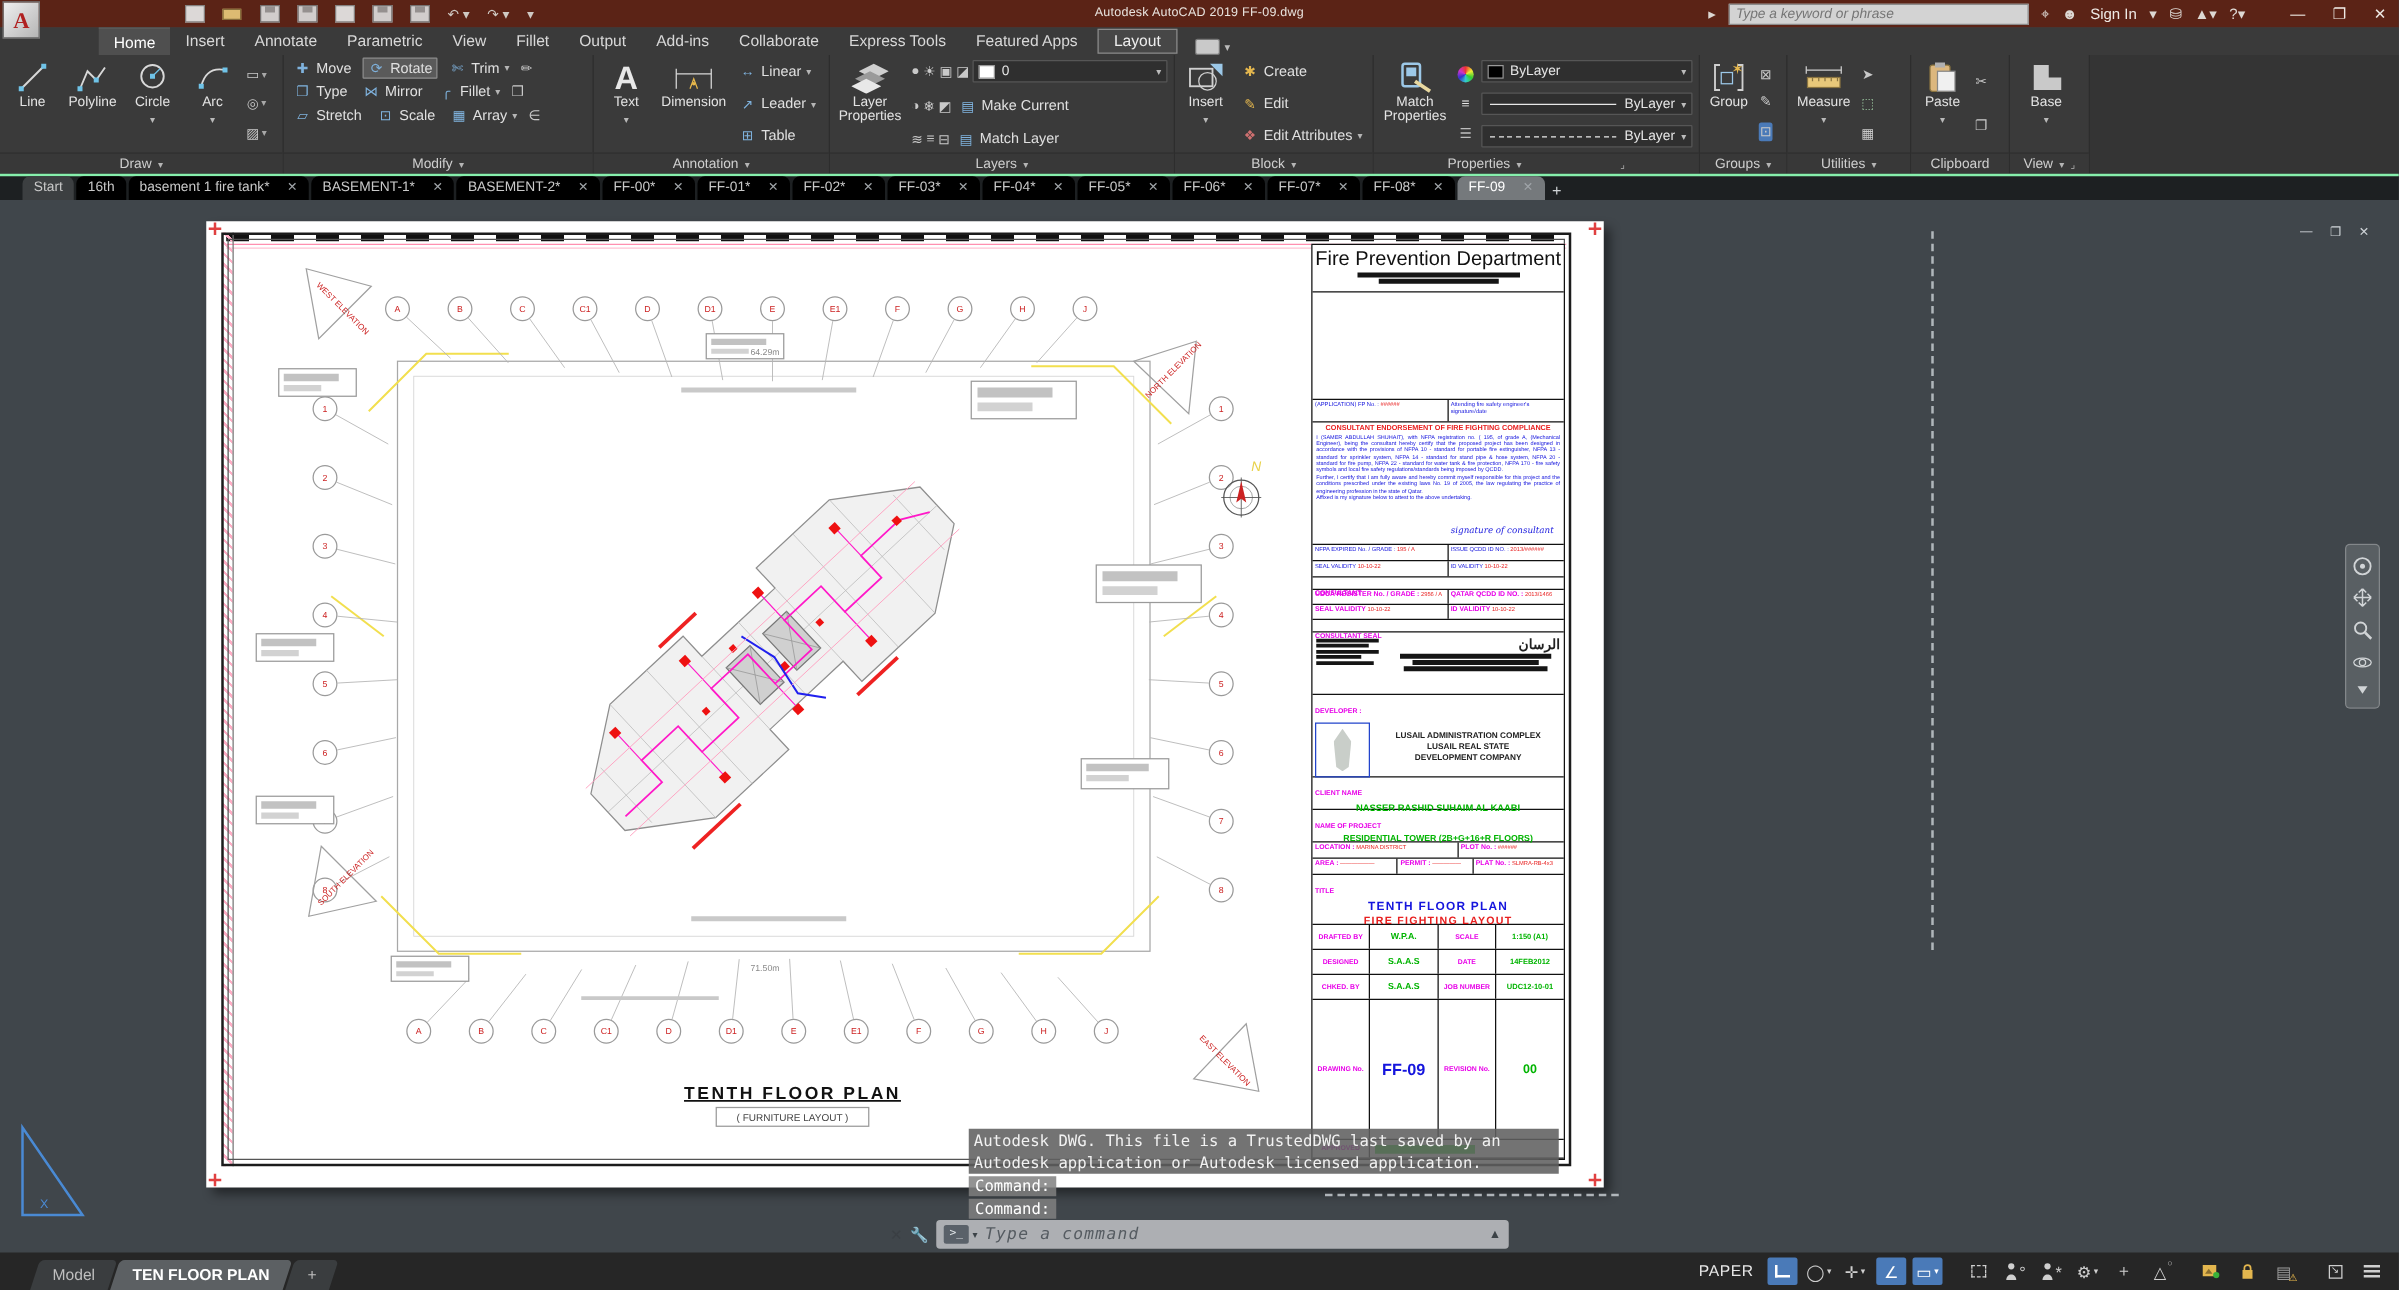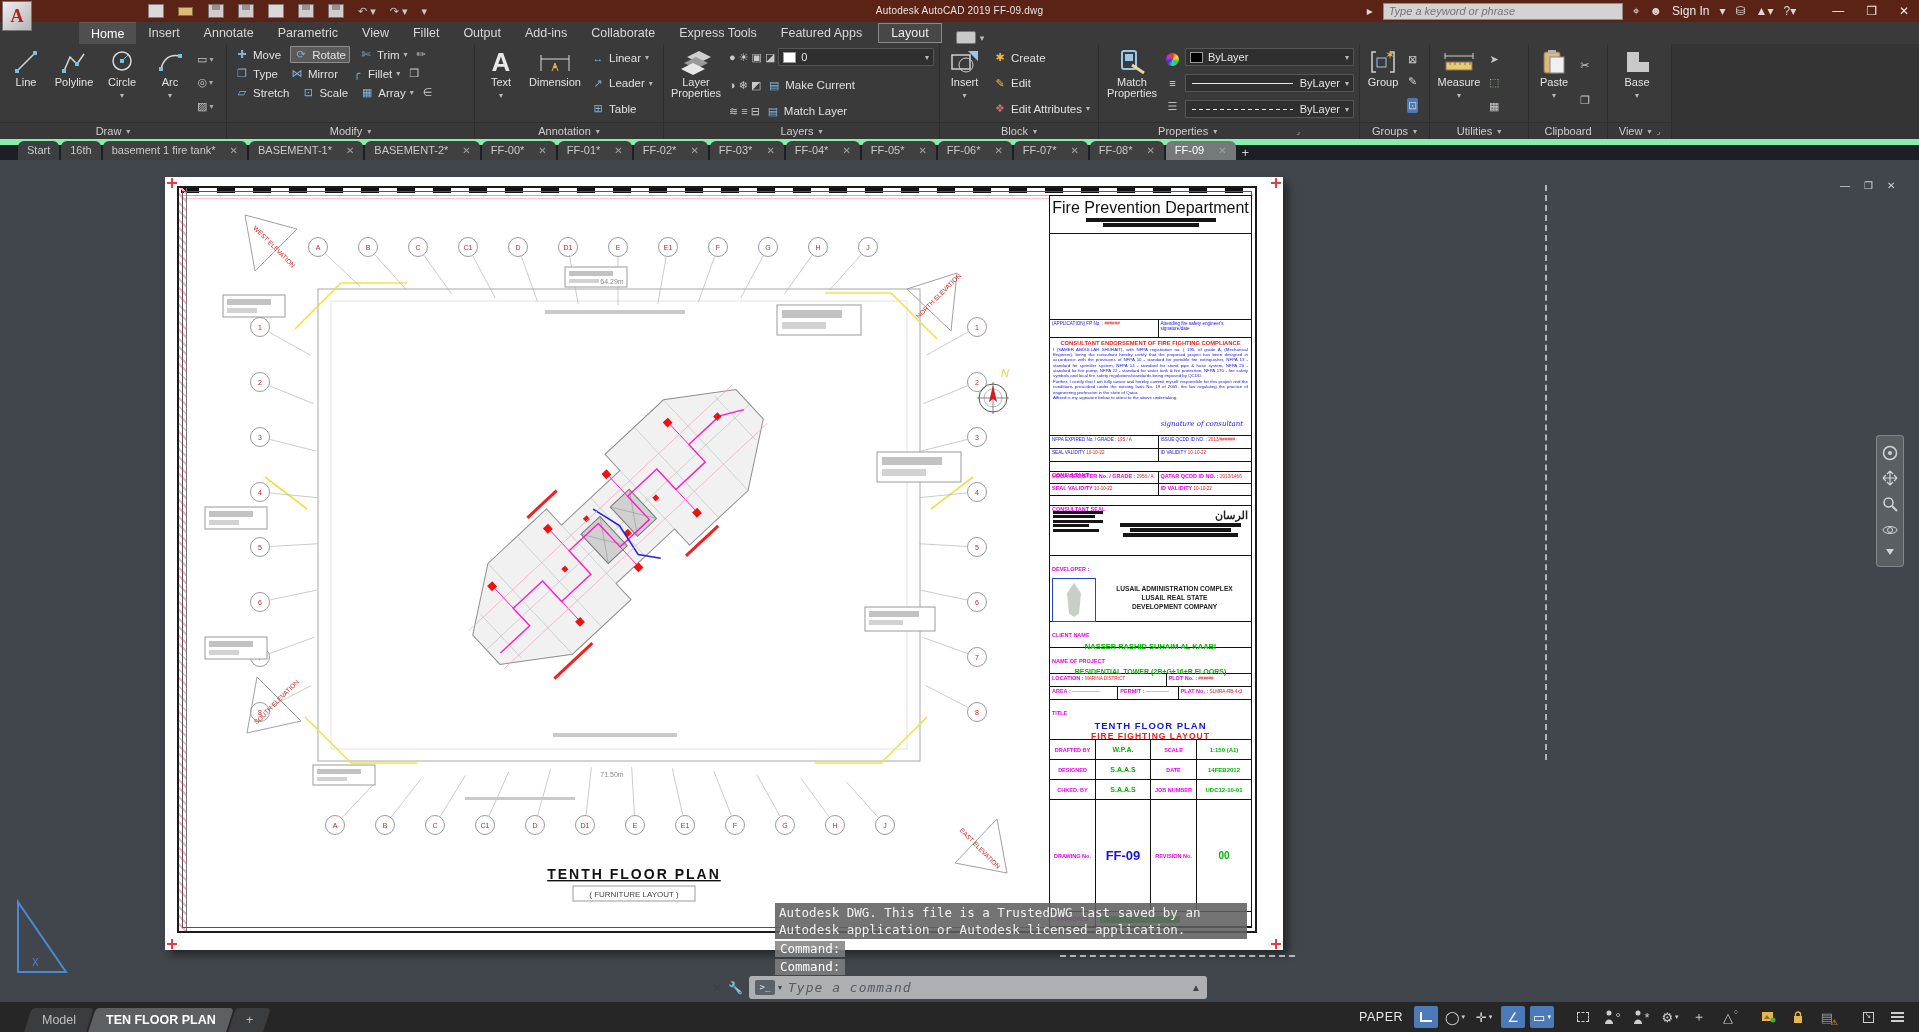--- a/index.html
+++ b/index.html
@@ -62,22 +62,22 @@
   .combo .sw.black { background:#000; }
   .combo .cflex { flex:1; }
   .combo .ccar { font-size:8px; color:#bbb; }
   .lrow { display:flex; align-items:center; gap:3px; font-size:10px; }
   .layers-right { display:flex; flex-direction:column; justify-content:space-between; flex:1; padding:2px 2px; }
   .ln-line { flex:1; height:1px; background:#e8e8e8; margin:0 2px; }
   .ln-dash { flex:1; height:1px; margin:0 2px;
     background:repeating-linear-gradient(90deg,#e8e8e8 0 4px,transparent 4px 7px); }
 
   
-  #filetabs { position:absolute; left:0; top:139px; width:1919px; height:21px; background:#1d2022; display:flex; align-items:flex-end; padding-left:18px; border-top:6px solid #86efac; }
-  .ftab { height:19px; line-height:19px; background:#404040; color:#c9c9c9; font-size:11px; padding:0 9px;
+  #filetabs { position:absolute; left:0; top:139px; width:1919px; height:21px; background:#1d2022; display:flex; align-items:flex-end; padding-left:18px; border-top:2px solid #86efac; }
+  .ftab { height:19px; line-height:19px; background:#000000; color:#c9c9c9; font-size:11px; padding:0 9px;
     margin-right:2px; border-radius:6px 6px 0 0; display:flex; align-items:center; gap:14px; white-space:nowrap; }
   .ftab .fx { color:#9fa4a8; font-size:10px; }
   .ftab.active { background:#75797c; color:#fff; }
   .ftab.start { background:#3c3f41; }
   .ftab-add { color:#cfd3d6; font-size:13px; margin-left:4px; }
 
   
   #viewport { position:absolute; left:0; top:160px; width:1919px; height:842px; background:#40464b; overflow:hidden; }
   #sheet { position:absolute; left:165px; top:17px; width:1118px; height:773px; background:#ffffff;
     box-shadow:5px 5px 8px rgba(0,0,0,.45); }

